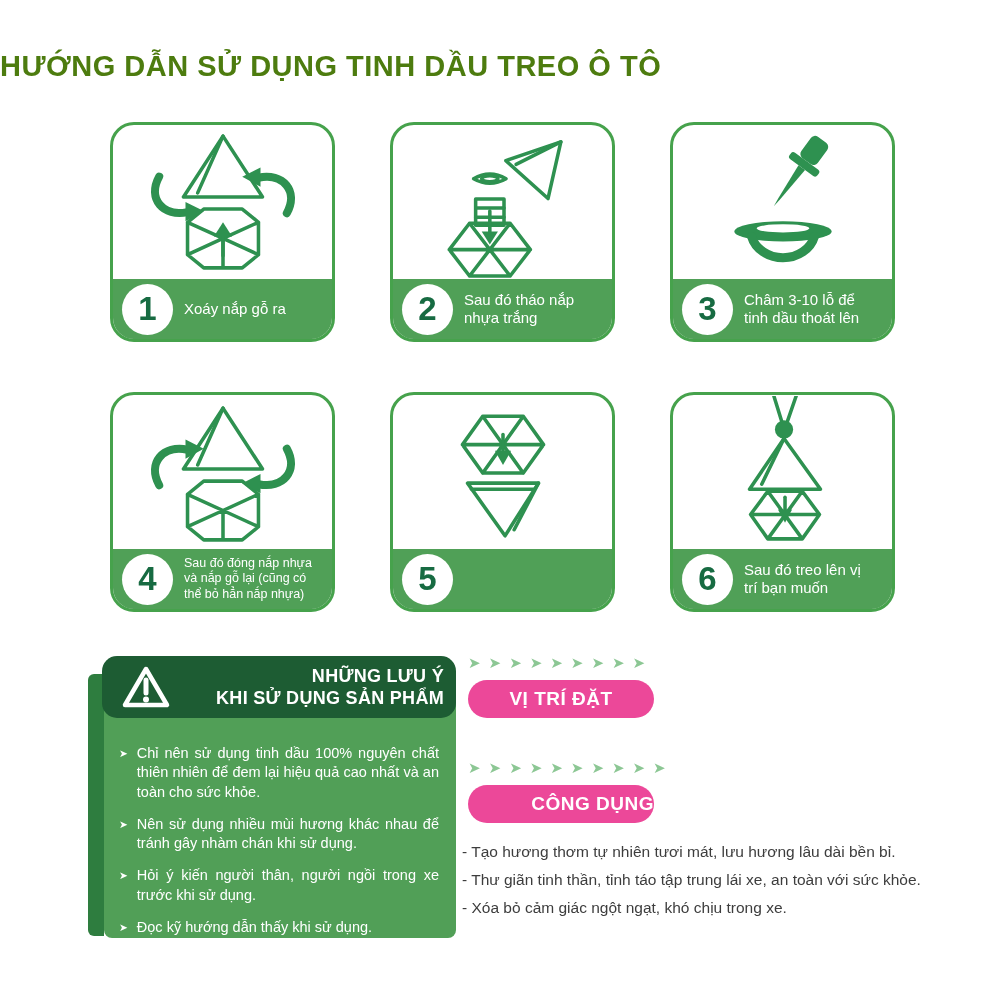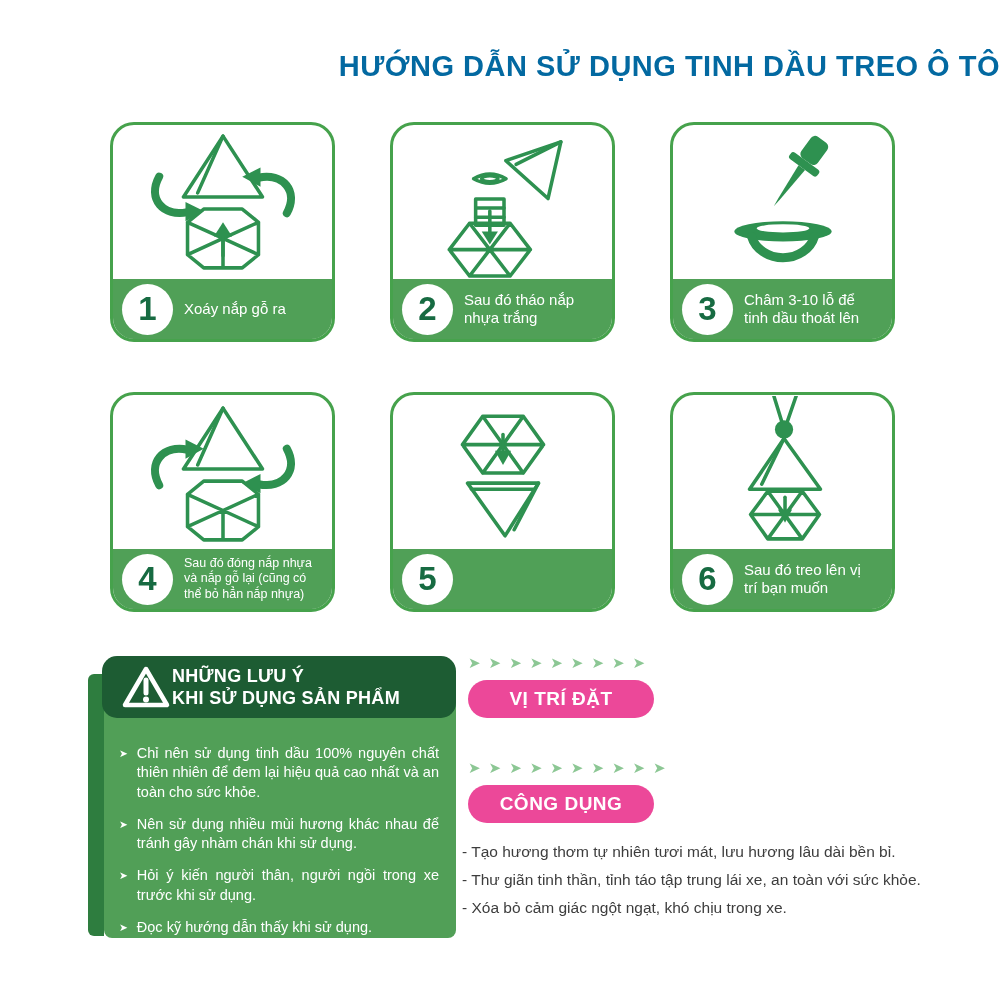--- a/index.html
+++ b/index.html
@@ -1,20 +1,20 @@
 <!DOCTYPE html>
 <html><head>
 <meta charset="utf-8">
 <style>
   html,body{margin:0;padding:0;background:#fff;}
   body{font-family:"Liberation Sans","DejaVu Sans",sans-serif;}
   .canvas{position:relative;width:1000px;height:1000px;background:#fff;overflow:hidden;margin:0 auto;}
 
-  .page-title{position:absolute;top:50px;left:0;width:1000px;text-align:right;
-    font-size:29px;font-weight:bold;color:#0369a1;letter-spacing:.5px;}
+  .page-title{position:absolute;top:50px;left:0;width:1000px;text-align:left;
+    font-size:29px;font-weight:bold;color:#4d7c0f;letter-spacing:.5px;}
 
   
   .card{position:absolute;width:225px;height:220px;border:3px solid #46a24c;border-radius:24px;
     background:#fff;overflow:hidden;display:flex;flex-direction:column;box-sizing:border-box;}
   .c1{left:110px;top:122px}.c2{left:390px;top:122px}.c3{left:670px;top:122px}
   .c4{left:110px;top:392px}.c5{left:390px;top:392px}.c6{left:670px;top:392px}
   .card-art{flex:1;display:flex;align-items:center;justify-content:center;overflow:hidden;}
   .card-bar{height:60px;background:#50a057;display:flex;align-items:center;gap:11px;
     padding:0 8px 0 9px;flex-shrink:0;}
   .num-circle{width:51px;height:51px;border-radius:50%;background:#fff;display:flex;
@@ -27,34 +27,34 @@
   .artthick{stroke:#2e9150;fill:none;stroke-width:8;stroke-linecap:round;}
 
   
   .notes{position:absolute;left:88px;top:656px;width:368px;height:286px;}
   .notes-stripe{position:absolute;left:0;top:18px;width:16px;height:262px;background:#2e7d3f;border-radius:6px 0 0 6px;}
   .notes-body{position:absolute;left:16px;top:32px;width:352px;height:250px;background:#519f57;
     border-radius:0 0 8px 8px;box-sizing:border-box;padding:56px 17px 0 15px;}
   .notes-header{position:absolute;left:14px;top:0;width:354px;height:62px;background:#1d5c33;
     border-radius:15px;display:flex;align-items:center;z-index:2;box-sizing:border-box;padding:0 12px;}
   .warn-icon{flex-shrink:0;margin-left:6px;}
-  .notes-title{flex:1;text-align:left;color:#fff;font-weight:bold;font-size:18px;line-height:1.25;letter-spacing:.3px;}
+  .notes-title{flex:1;text-align:right;color:#fff;font-weight:bold;font-size:18px;line-height:1.25;letter-spacing:.3px;}
   .notes-list{list-style:none;margin:0;padding:0;}
   .notes-list li{display:flex;gap:9px;color:#fff;font-size:14.5px;line-height:1.33;
     margin-bottom:13px;text-align:justify;}
   .tick{flex-shrink:0;font-size:10.5px;padding-top:3px;}
 
   
   .arrow-strip{position:absolute;color:#8cc794;font-size:15px;font-weight:bold;letter-spacing:8px;}
   .as1{left:468px;top:654px;}
   .as2{left:468px;top:759px;}
   .pill{position:absolute;width:186px;background:#ec4899;color:#fff;font-weight:bold;font-size:19px;
     text-align:center;padding:8px 0;border-radius:24px;letter-spacing:.5px;}
   .pill-place{left:468px;top:680px;}
-  .pill-uses{left:468px;top:785px;}
+  .pill-uses{left:468px;top:785px;text-align:right;}
   .place-text{position:absolute;left:462px;top:731px;color:#3d3d3d;font-size:15.5px;white-space:nowrap;}
   .uses-list{position:absolute;left:462px;top:843px;list-style:none;margin:0;padding:0;
     color:#3d3d3d;font-size:15.5px;}
   .uses-list li{margin-bottom:10px;white-space:nowrap;}
 </style>
 </head>
 <body>
 
 <div class="canvas">
 

